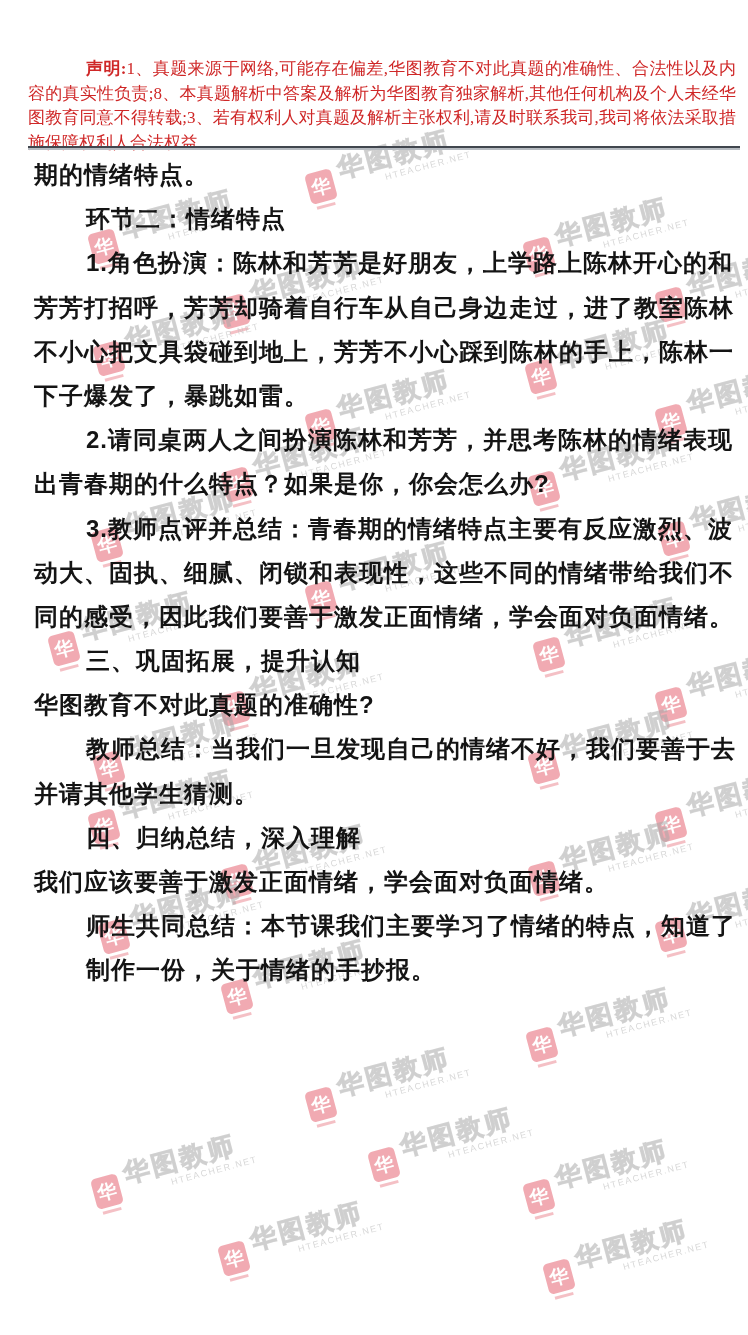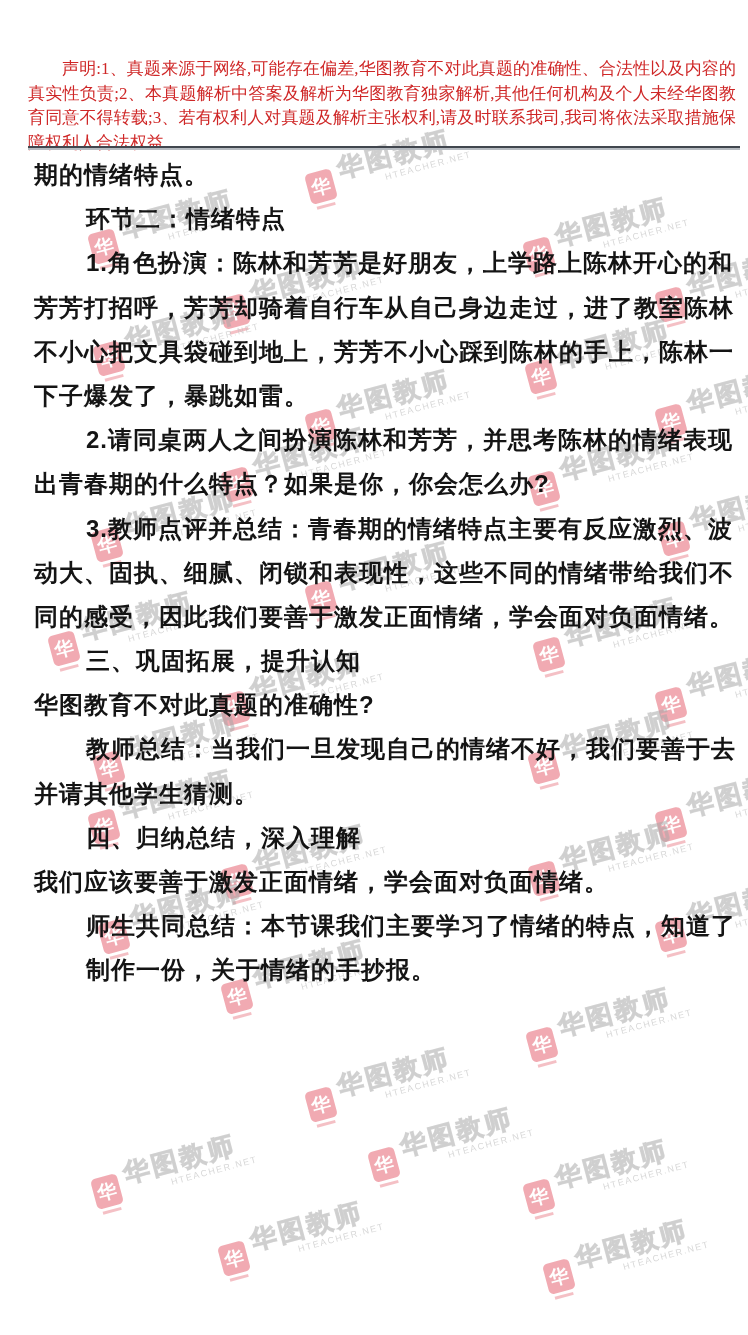--- a/index.html
+++ b/index.html
@@ -58,21 +58,21 @@
   .disclaimer{
     position:absolute;left:28px;top:40px;width:708px;
     z-index:1;
     font-family:"Liberation Serif", serif;
     font-size:17px;
     line-height:24.6px;
     color:#cf2727;
     text-indent:34px;
     text-align:justify;
   }
-  .disc-label{font-weight:normal;}
+  .disc-label{font-weight:bold;margin-left:24px;}
   
   .divider{
     position:absolute;left:28px;top:146px;width:712px;height:2px;
     z-index:1;
     background:#41464e;
     border-bottom:2px solid #b6bbc1;
   }
   
   .doc-body{
     position:absolute;left:34px;top:153px;width:700px;
@@ -326,21 +326,21 @@
     </div>
     <div class="wm" style="left: 550px; top: 1250px;">
       <div class="wm-logo">华</div>
       <div class="wm-textcol">
         <div class="wm-brand">华图教师</div>
         <div class="wm-domain">HTEACHER.NET</div>
       </div>
     </div>
   </div>
 
-<p class="disclaimer"><span class="disc-label">声明:</span><span>1、真题来源于网络,可能存在偏差,华图教育不对此真题的准确性、合法性以及内容的真实性负责;2、本真题解析中答案及解析为华图教育独家解析,其他任何机构及个人未经华图教育同意不得转载;3、若有权利人对真题及解析主张权利,请及时联系我司,我司将依法采取措施保障权利人合法权益。</span></p>
+<p class="disclaimer"><span class="disc-label">声明:</span><span>1、真题来源于网络,可能存在偏差,华图教育不对此真题的准确性、合法性以及内容的真实性负责;8、本真题解析中答案及解析为华图教育独家解析,其他任何机构及个人未经华图教育同意不得转载;3、若有权利人对真题及解析主张权利,请及时联系我司,我司将依法采取措施保障权利人合法权益。</span></p>
 
 <div class="divider"></div>
 
 <div class="doc-body">
   <div>
       <div class="line">期的情绪特点。</div>
       <div class="line indent">环节二：情绪特点</div>
       <div class="line indent">1.角色扮演：陈林和芳芳是好朋友，上学路上陈林开心的和</div>
       <div class="line">芳芳打招呼，芳芳却骑着自行车从自己身边走过，进了教室陈林</div>
       <div class="line">不小心把文具袋碰到地上，芳芳不小心踩到陈林的手上，陈林一</div>

